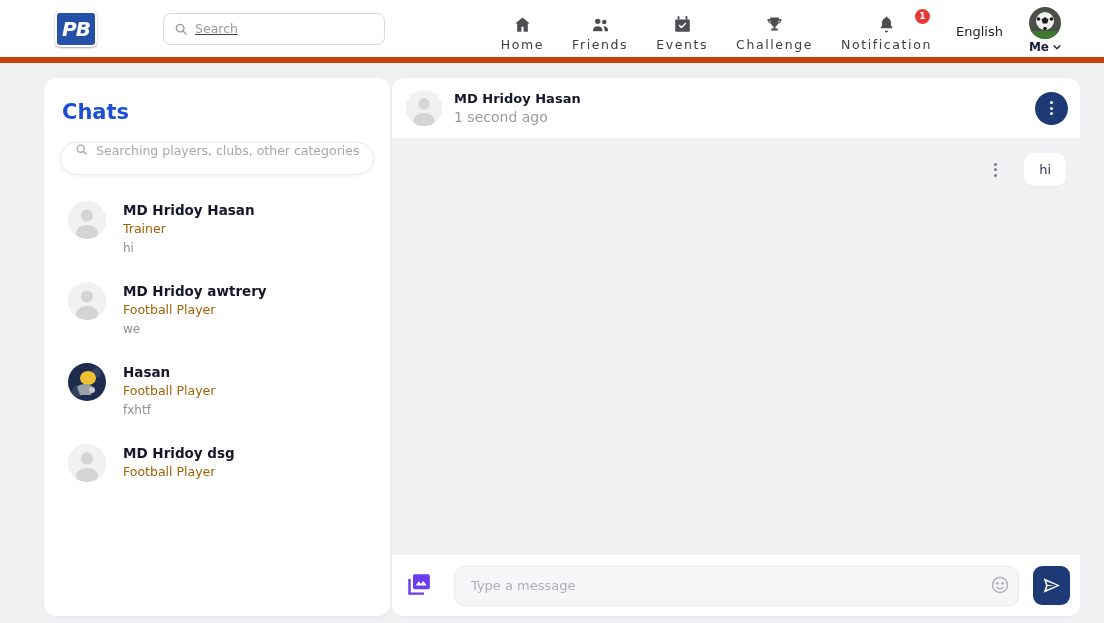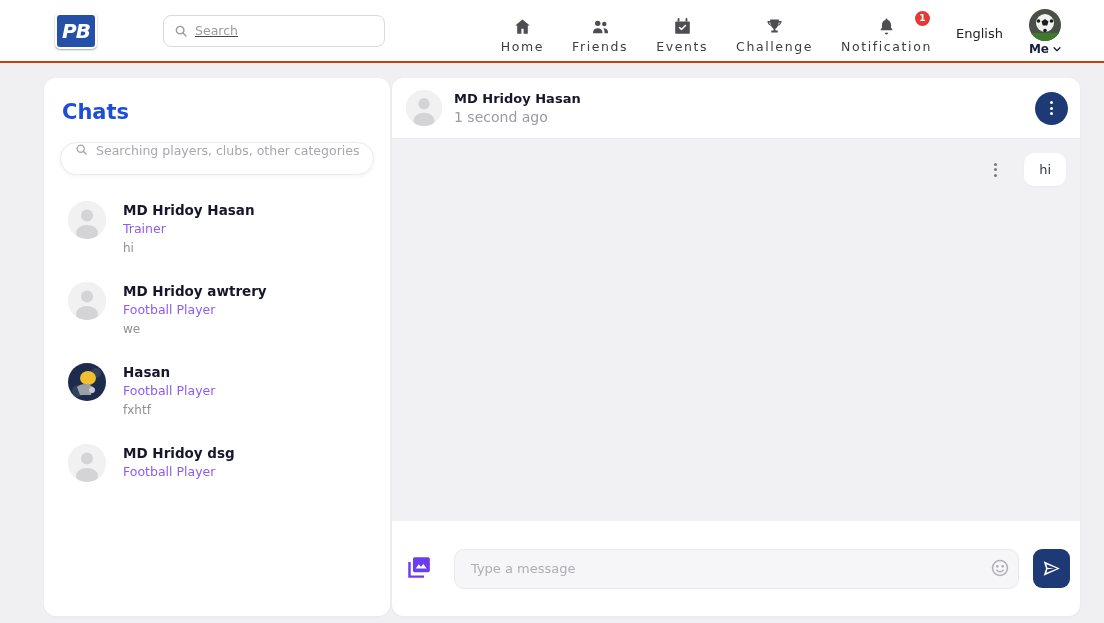--- a/index.html
+++ b/index.html
@@ -12,21 +12,21 @@
   }
   :root{
     --navy:#1e3a76;
     --purple:#6c3cf0;
     --badge-red:#e53935;
     --logo-blue:#2450a8;
   }
   
   .navbar{
     position:absolute; top:0; left:0; width:1104px; height:63px;
-    background:#fff; border-bottom:2px solid #c2410c;
+    background:#fff; border-bottom:6px solid #c2410c;
     display:flex; align-items:center;
   }
   .logo{
     margin-left:55px; width:42px; height:36px;
     background:var(--logo-blue);
     border:2px solid #fff; border-radius:5px;
     box-shadow:0 1px 2px rgba(0,0,0,.35);
     color:#fff; font-weight:bold; font-size:20px;
     display:flex; align-items:center; justify-content:center;
     letter-spacing:-1px; font-style:italic;
@@ -92,21 +92,21 @@
   }
   .sidebar-search input::placeholder{ color:#a7a7ad; }
   .chat-list{ margin-top:26px; }
   .chat-item{ display:flex; gap:17px; margin-bottom:27px; cursor:pointer; padding-left:8px; }
   .avatar{
     width:38px; height:38px; border-radius:50%; overflow:hidden; flex:0 0 auto;
     background:#f1f1f2;
   }
   .chat-item-info{ padding-top:1px; }
   .chat-name{ font-size:13.5px; font-weight:700; color:#16172b; }
-  .chat-role{ font-size:12.5px; color:#8b5cf6; margin-top:3px; }
+  .chat-role{ font-size:12.5px; color:#a16207; margin-top:3px; }
   .chat-preview{ font-size:12px; color:#8f8f96; margin-top:5px; min-height:14px; }
 
   
   .chat-panel{
     position:absolute; left:392px; top:78px; width:688px; height:538px;
     border-radius:12px; overflow:hidden; background:#f1f1f3;
     display:flex; flex-direction:column;
     box-shadow:0 1px 3px rgba(0,0,0,.04);
   }
   .chat-header{
@@ -127,21 +127,21 @@
   .dots{ display:flex; flex-direction:column; gap:2.5px; }
   .dots span{ width:3px; height:3px; border-radius:50%; background:#7a7a80; }
   .chat-messages{ flex:1 1 auto; padding:14px 14px 0 14px; }
   .message-row{ display:flex; justify-content:flex-end; align-items:center; gap:23px; }
   .msg-options{ background:none; border:none; cursor:pointer; padding:4px; }
   .message-bubble{
     background:#fff; border-radius:10px; padding:9px 15px;
     font-size:13px; color:#33344a; box-shadow:0 1px 2px rgba(0,0,0,.03);
   }
   .chat-footer{
-    flex:0 0 auto; height:95px; background:#fff;
+    flex:0 0 auto; height:61px; background:#fff;
     display:flex; align-items:center; padding:0 10px 0 8px;
   }
   .media-btn{ background:none; border:none; cursor:pointer; padding:4px; margin-left:2px;}
   .media-btn svg{ width:27px; height:27px; }
   .composer{
     flex:1; margin-left:17px; height:40px; position:relative;
     background:#f6f6f8; border:1px solid #e9e9ee; border-radius:10px;
     display:flex; align-items:center;
   }
   .composer input{

